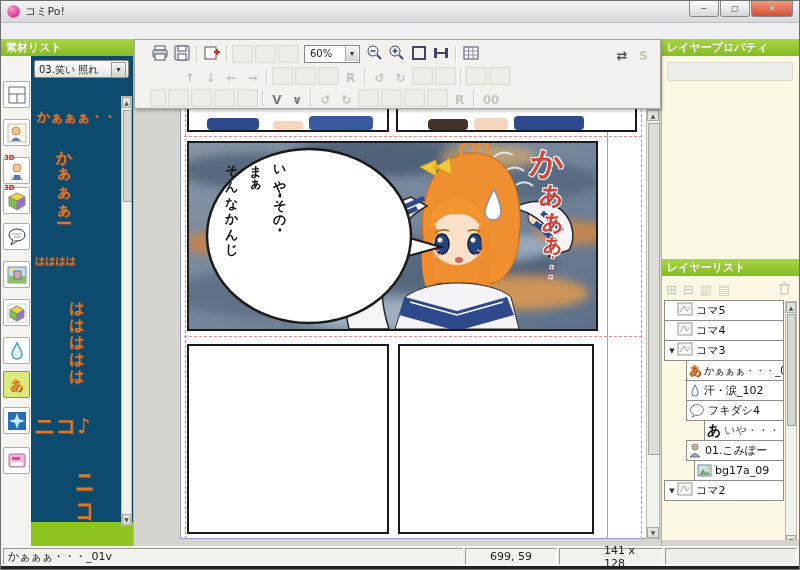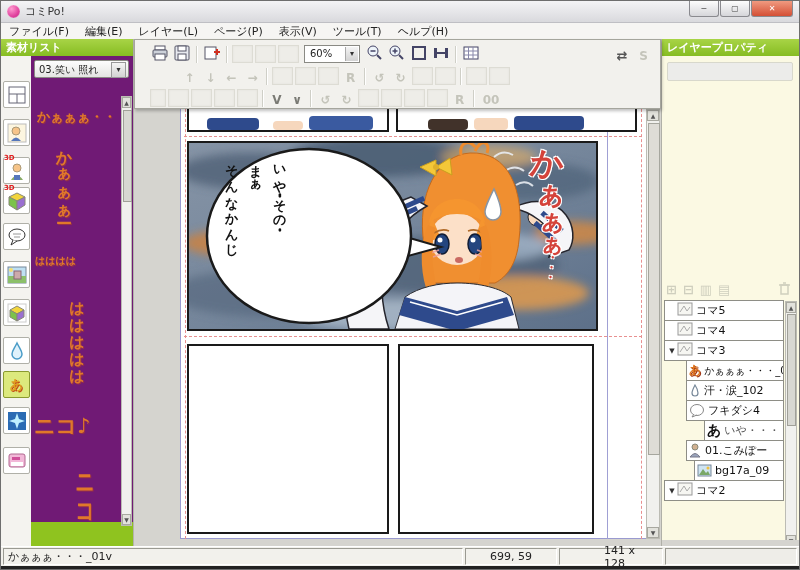--- a/index.html
+++ b/index.html
@@ -14,21 +14,21 @@
   
   .menubar{position:absolute;left:0;top:22px;width:100%;height:16px;background:#f6f5f3;border-bottom:1px solid #d4d3cc;display:flex;align-items:center;}
   .mitem{font-size:11px;color:#222;padding:0 8px;}
   
   .lpanel{position:absolute;left:0;top:38px;width:133px;height:507px;background:#f2f1ec;border-right:1px solid #b4b4ac;box-sizing:border-box;}
   .phead{height:17px;background:linear-gradient(#a8d446,#86bc22);color:#fff;font-size:11px;font-weight:bold;line-height:17px;padding-left:5px;}
   .tabstrip{position:absolute;left:0;top:17px;bottom:0;width:30px;background:#f4f3ef;border-right:1px solid #c9c8c0;}
   .tab{position:absolute;left:2px;width:25px;height:25px;background:#fff;border:1px solid #b0b0a8;border-radius:2px;display:flex;align-items:center;justify-content:center;}
   .tab.sel{background:#dce97d;border-color:#8a9a30;}
   .badge3d{position:absolute;left:0;font-size:7px;font-weight:bold;color:#e02020;line-height:7px;}
-  .matarea{position:absolute;left:30px;top:17px;right:0;bottom:0;background:#701a75;overflow:hidden;}
+  .matarea{position:absolute;left:30px;top:17px;right:0;bottom:0;background:#0c4a6e;overflow:hidden;}
   .combo{position:absolute;left:3px;top:4px;right:4px;height:18px;background:linear-gradient(#fdfdfd,#e4e4e2);border:1px solid #8a8a84;border-radius:2px;font-size:10px;color:#222;line-height:17px;padding-left:4px;box-sizing:border-box;}
   .combo .arr{position:absolute;right:2px;top:1px;width:13px;height:14px;background:linear-gradient(#f4f4f4,#d2d2d2);border:1px solid #999;font-size:8px;text-align:center;line-height:14px;color:#333;}
   .mat{position:absolute;color:#e0782a;font-weight:bold;text-shadow:1px 1px 0 rgba(190,70,20,.45);white-space:nowrap;}
   .mat.v{writing-mode:vertical-rl;text-orientation:upright;}
   .matscroll{position:absolute;right:1px;top:40px;width:11px;height:430px;background:#f1f1ee;border:1px solid #bcbcb4;box-sizing:border-box;}
   .sarrow{position:absolute;left:0;width:100%;height:11px;background:#e2e2dc;border:1px solid #a8a8a0;box-sizing:border-box;font-size:6px;color:#555;text-align:center;line-height:10px;}
   .sthumb{position:absolute;left:1px;width:7px;background:#d8d8d2;border:1px solid #a0a098;}
   .matbottom{position:absolute;left:0;right:0;bottom:0;height:24px;background:#8fc31f;}
   
   .toolbar{position:absolute;left:133px;top:38px;width:527px;height:70px;background:#f2f1ed;border:1px solid #a5a59d;box-sizing:border-box;box-shadow:1px 2px 3px rgba(0,0,0,.25);z-index:5;}
@@ -93,29 +93,20 @@
         </div>
       <div class="wc">
           <span>▢</span>
         </div>
       <div class="wc close">
           <span>✕</span>
         </div>
     </div>
   </div>
 
-  <div class="menubar">
-    <span class="mitem">ファイル(F)</span>
-    <span class="mitem">編集(E)</span>
-    <span class="mitem">レイヤー(L)</span>
-    <span class="mitem">ページ(P)</span>
-    <span class="mitem">表示(V)</span>
-    <span class="mitem">ツール(T)</span>
-    <span class="mitem">ヘルプ(H)</span>
-  </div>
 
   <div class="lpanel">
     <div class="phead">素材リスト</div>
 
     <div class="tabstrip">
       <div class="tab" style="top:25px">
           <svg width="20" height="20">
             <rect x="2" y="2" width="16" height="16" fill="#fff" stroke="#667"></rect>
             <line x1="2" y1="9" x2="18" y2="9" stroke="#667"></line>
             <line x1="10" y1="9" x2="10" y2="18" stroke="#667"></line>
@@ -449,20 +440,23 @@
       <span class="gch">R</span>
       <div class="tsep"></div>
       <span class="gch" style="width:26px">00</span>
     </div>
   </div>
 
   <div class="rpanel">
     <div class="phead">レイヤープロパティ</div>
     <div class="propbar"></div>
 
+    <div class="lhead">
+        <div class="phead">レイヤーリスト</div>
+      </div>
     <div class="ltools">
       <span class="lt">⊞</span>
       <span class="lt">⊟</span>
       <span class="lt">▥</span>
       <span class="lt">▤</span>
       <span class="lt trash"><svg width="13" height="14">
             <rect x="3" y="4" width="7" height="9" fill="none" stroke="#cfcfbe" stroke-width="1.5"></rect>
             <line x1="1" y1="4" x2="12" y2="4" stroke="#cfcfbe" stroke-width="1.5"></line>
             <line x1="5" y1="2" x2="8" y2="2" stroke="#cfcfbe" stroke-width="1.5"></line>
           </svg></span>

